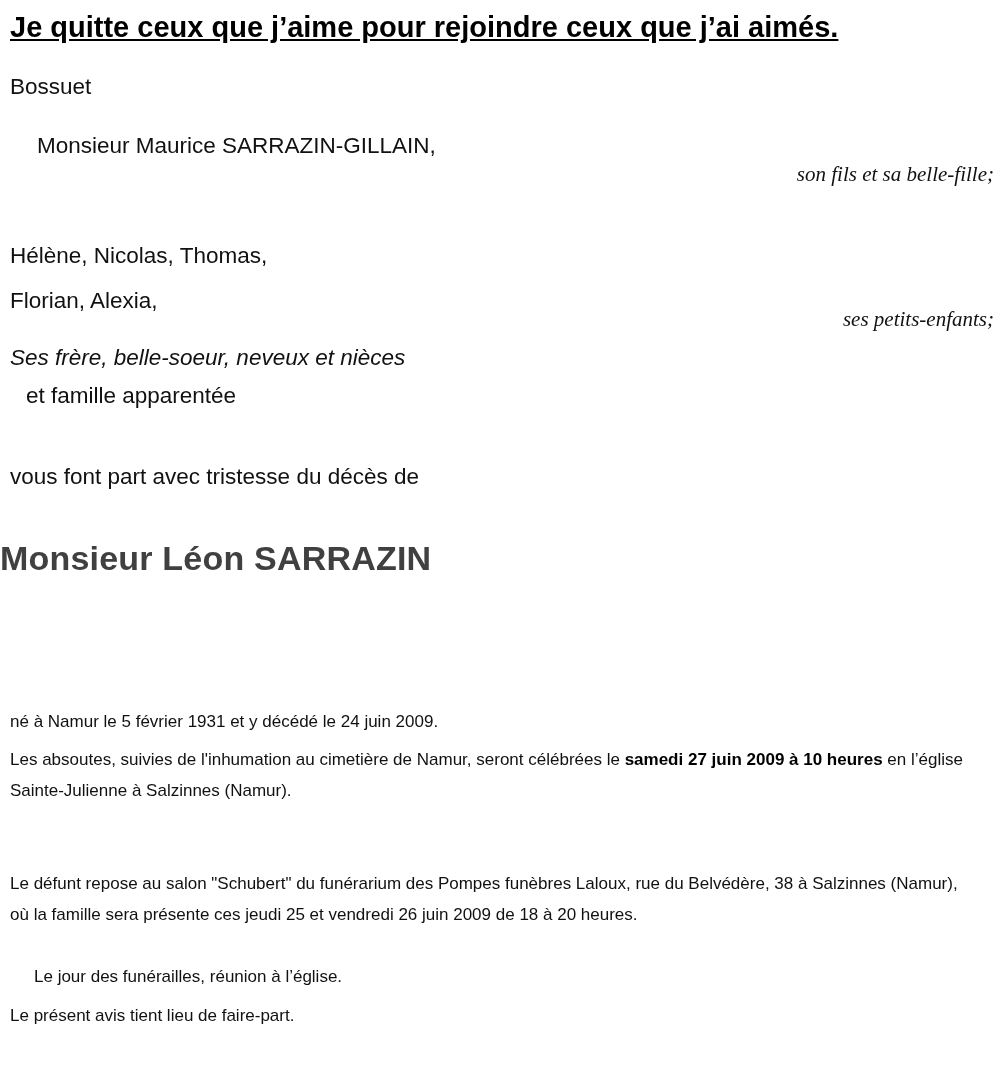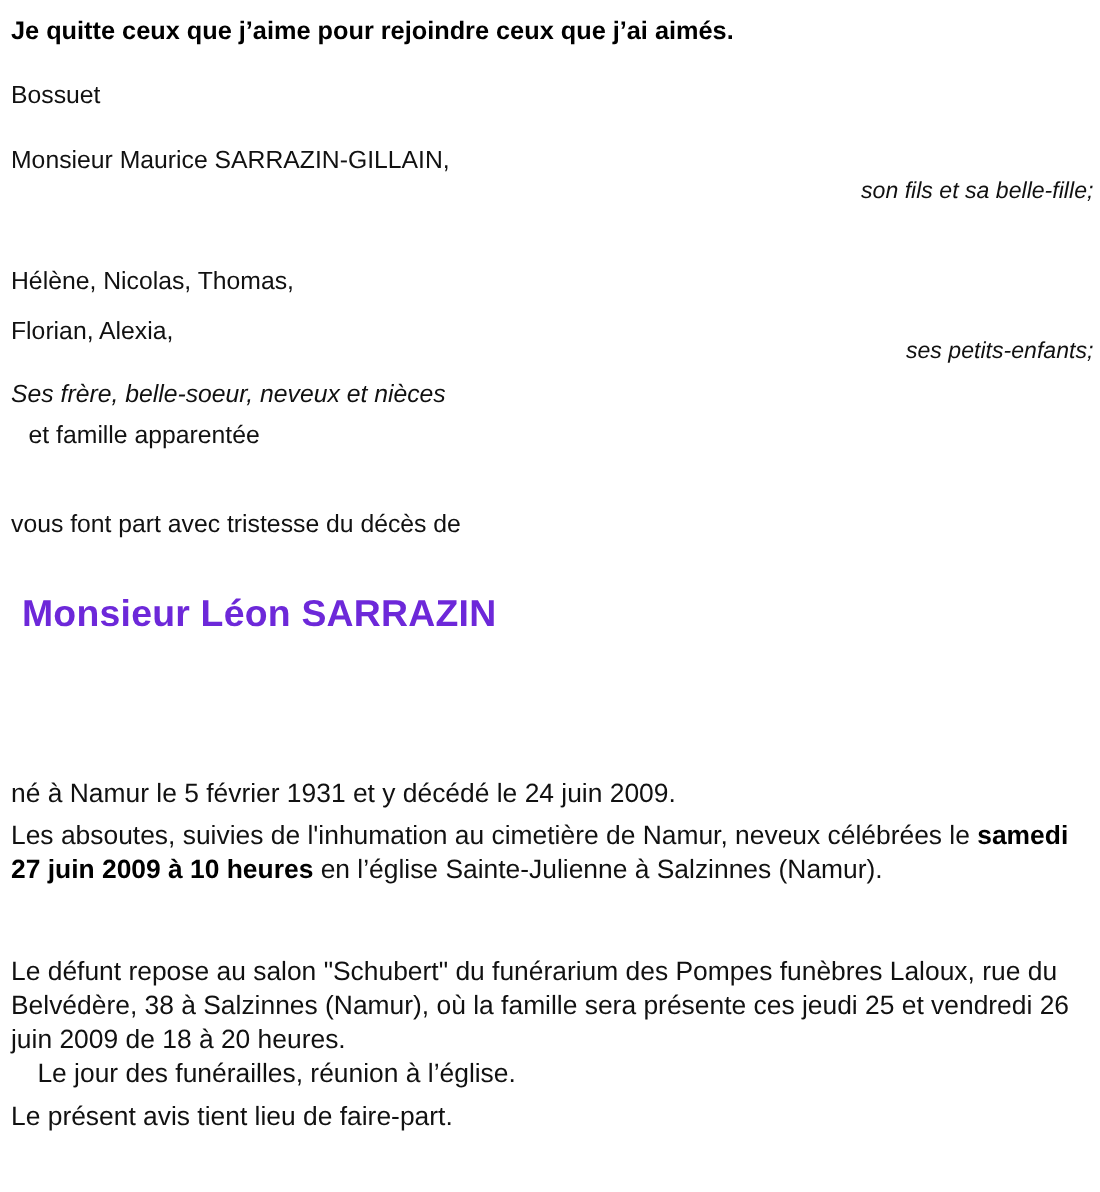--- a/index.html
+++ b/index.html
@@ -29,86 +29,88 @@
     font-size: 22.5px;
     line-height: 30px;
     white-space: nowrap;
     letter-spacing: 0px;
     color: #111111;
   }
   .epigraph {
     position: absolute;
     left: 10px;
     top: 12px;
-    font-size: 23px;
+    font-size: 29px;
     font-weight: bold;
     line-height: 30px;
     white-space: nowrap;
     color: #000000;
+    text-decoration: underline;
   }
   .bigname {
     position: absolute;
-    left: 20px;
+    left: 0;
     top: 536px;
     font-size: 34px;
     font-weight: bold;
     line-height: 44px;
     white-space: nowrap;
     letter-spacing: 0.2px;
-    color: #6d28d9;
+    color: #404040;
   }
   .rel {
     position: absolute;
     right: 6px;
     text-align: right;
     font-style: italic;
     font-size: 21px;
     line-height: 32px;
     color: #111111;
+    font-family: Liberation Serif, serif;
   }
   .rel.w1 { width: 300px; }
   .rel.w2 { width: 420px; }
   .para {
     position: absolute;
     left: 10px;
     width: 962px;
-    font-size: 24px;
+    font-size: 17px;
     line-height: 31px;
     color: #111111;
   }
   .para b { font-weight: bold; color: #000; }
   .nowrapline { white-space: nowrap; }
 </style>
 </head>
 <body>
 
 <div class="page">
 
   <div class="epigraph">Je quitte ceux que j’aime pour rejoindre ceux que j’ai aimés.</div>
 
   <div class="line" style="top:72px;">Bossuet</div>
 
-  <div class="line" style="top:131px;">Monsieur Maurice SARRAZIN-GILLAIN,</div>
+  <div class="line" style="top:131px;margin-left:27px;">Monsieur Maurice SARRAZIN-GILLAIN,</div>
   <div class="rel w2" style="top:158px;">son fils et sa belle-fille;</div>
 
   <div class="line" style="top:241px;">Hélène, Nicolas, Thomas,</div>
   <div class="line" style="top:286px;">Florian, Alexia,</div>
   <div class="rel w1" style="top:303px;">ses petits-enfants;</div>
 
   <div class="line" style="top:343px;font-style:italic;">Ses frère, belle-soeur, neveux et nièces</div>
   <div class="line" style="top:381px;margin-left:16px;">et famille apparentée</div>
 
   <div class="line" style="top:462px;">vous font part avec tristesse du décès de</div>
 
   <div class="bigname">Monsieur Léon SARRAZIN</div>
 
 
   <div class="para nowrapline" style="top:706px;">né à Namur le 5 février 1931 et y décédé le 24 juin 2009.</div>
 
-  <div class="para" style="top:744px;"><span>Les absoutes, suivies de l'inhumation au cimetière de Namur, neveux célébrées le </span><b>samedi 27 juin 2009 à 10 heures</b><span> en l’église Sainte-Julienne à Salzinnes (Namur).</span></div>
+  <div class="para" style="top:744px;"><span>Les absoutes, suivies de l'inhumation au cimetière de Namur, seront célébrées le </span><b>samedi 27 juin 2009 à 10 heures</b><span> en l’église Sainte-Julienne à Salzinnes (Namur).</span></div>
 
   <div class="para" style="top:868px;">Le défunt repose au salon "Schubert" du funérarium des Pompes funèbres Laloux, rue du Belvédère, 38 à Salzinnes (Namur), où la famille sera présente ces jeudi 25 et vendredi 26 juin 2009 de 18 à 20 heures.</div>
 
   <div class="para nowrapline" style="top:961px;margin-left:24px;">Le jour des funérailles, réunion à l’église.</div>
 
   <div class="para nowrapline" style="top:1000px;">Le présent avis tient lieu de faire-part.</div>
 
 </div>
 
 </body></html>

